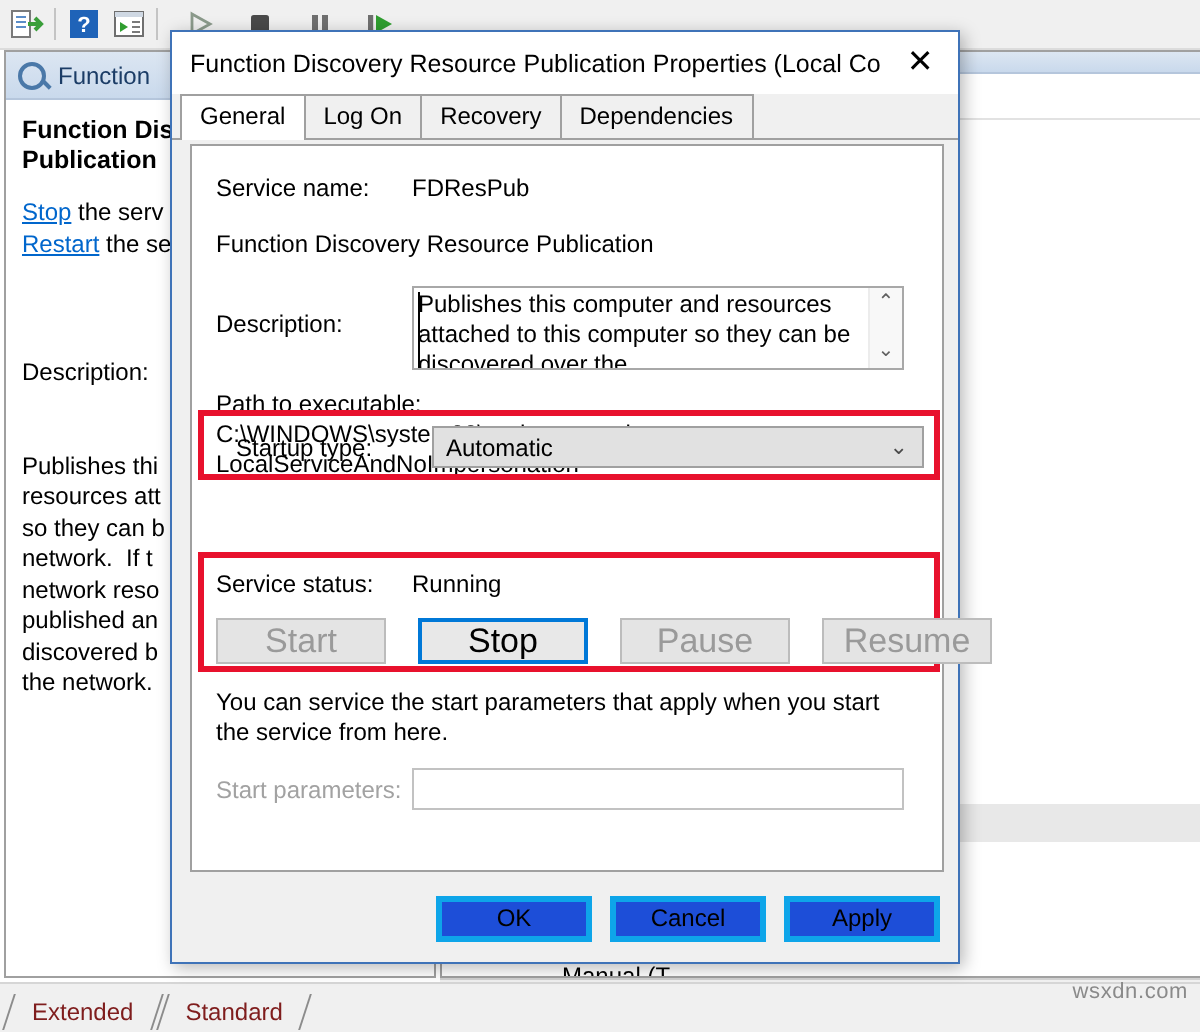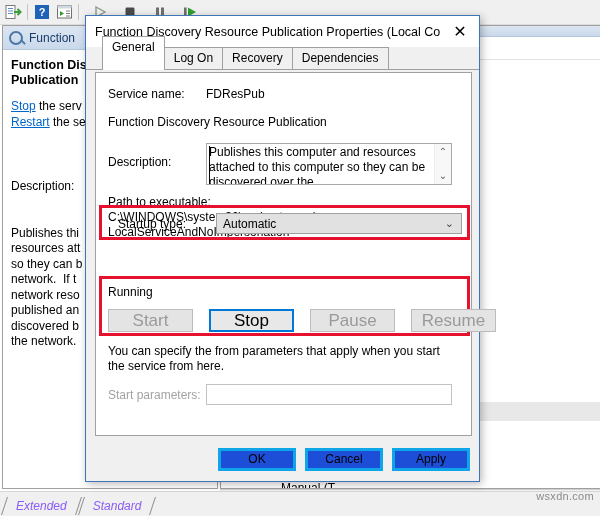--- a/index.html
+++ b/index.html
@@ -198,22 +198,21 @@
     display: flex;
     align-items: flex-end;
     font-size: 12px;
   }
   .sheet-tab {
     position: relative;
     padding: 2px 12px 3px 14px;
     height: 18px;
     box-sizing: border-box;
     line-height: 14px;
-    color: #8b5cf6;
-    font-style: italic;
+    color: #7f1d1d;
   }
   .sheet-tab::before {
     content: "";
     position: absolute;
     left: 2px; top: 0; bottom: 0;
     width: 10px;
     border-left: 1px solid #8c8c8c;
     transform: skewX(-18deg);
   }
   .sheet-tab::after {
@@ -290,22 +289,21 @@
     background: #f0f0f0;
     margin-right: -1px;
     position: relative;
     cursor: pointer;
     line-height: 14px;
   }
   .dlg-tab.active {
     background: #ffffff;
     z-index: 2;
     margin-bottom: -1px;
-    padding-bottom: 16px;
-    margin-left: 12px;
+    padding-bottom: 5px;
   }
   #dlg-page {
     position: absolute;
     left: 9px; top: 56px;
     width: 377px; height: 364px;
     background: #ffffff;
     border: 1px solid #a0a0a0;
     box-sizing: border-box;
   }
 
@@ -701,31 +699,32 @@
     <div class="field-row" style="position:absolute; left:12px; top:140px;margin-left:10px;">
       <div class="fld-label" style="padding-top:4px">Startup type:</div>
       <div id="startup-select">
         <span>Automatic</span>
         <span class="sel-chev">⌄</span>
       </div>
     </div>
 
     <div class="redbox" id="redbox-status"></div>
     <div class="field-row" style="position:absolute; left:12px; top:212px;">
+      <div class="fld-label">Service status:</div>
       <div class="fld-value">Running</div>
     </div>
 
     <div style="position:absolute; left:12px; top:236px; display:flex; gap:16px;">
       <div class="svc-btn">Start</div>
       <div class="svc-btn enabled">Stop</div>
       <div class="svc-btn">Pause</div>
       <div class="svc-btn">Resume</div>
     </div>
 
-    <div style="position:absolute; left:12px; top:271px; width:350px; font-size:12px; line-height:15px;">You can specify the from parameters that apply when you start the service from here.</div>
+    <div style="position:absolute; left:12px; top:271px; width:350px; font-size:12px; line-height:15px;">You can service the start parameters that apply when you start the service from here.</div>
 
     <div class="field-row" style="position:absolute; left:12px; top:311px;">
       <div class="fld-label disabled-label" style="padding-top:4px">Start parameters:</div>
       <div id="start-params-input" title=""></div>
     </div>
   </div>
 
   <div id="dlg-footer">
     <div class="dlg-btn">OK</div>
     <div class="dlg-btn">Cancel</div>

